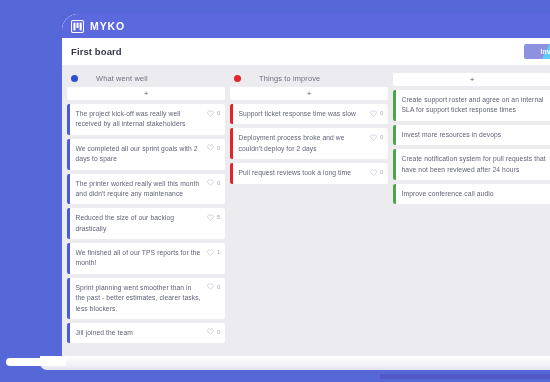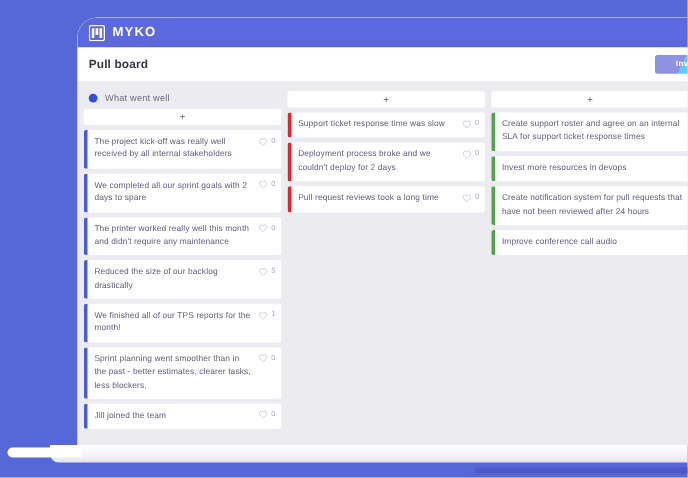--- a/index.html
+++ b/index.html
@@ -152,21 +152,21 @@
     padding-left: 4px;
     flex: none;
   }
   .column-dot {
     width: 7px;
     height: 7px;
     border-radius: 50%;
     flex: none;
   }
   .column-title {
-    margin-left: 6px;
+    margin-left: 18px;
     font-size: 7.4px;
     color: #6b6d80;
     letter-spacing: 0.15px;
     white-space: nowrap;
   }
 
   .add-card-button {
     height: 13px;
     margin: 2px 0 4px 0;
     background: #ffffff;
@@ -250,21 +250,21 @@
       <svg id="logo-mark" viewBox="0 0 13 13">
         <rect x="0.5" y="0.5" width="12" height="12" rx="1.5" fill="none" stroke="#ffffff" stroke-width="1.1"></rect>
         <rect x="2.4" y="2.6" width="2.1" height="7.8" fill="#ffffff"></rect>
         <rect x="5.5" y="2.6" width="2.1" height="5.4" fill="#ffffff"></rect>
         <rect x="8.6" y="2.6" width="2.1" height="7.8" fill="#ffffff"></rect>
       </svg>
       <span id="brand-name">MYKO</span>
     </div>
 
     <div id="board-title-row">
-      <span id="board-title">Pull board</span>
+      <span id="board-title">First board</span>
       <span class="spacer"></span>
       <button id="invite-button">Invite</button>
     </div>
 
     <div id="board-canvas">
         <div class="column">
           <div class="column-header">
             <span class="column-dot" style="background: rgb(47, 79, 214);"></span>
             <span class="column-title">What went well</span>
           </div>
@@ -350,20 +350,24 @@
                   <svg class="heart-icon" viewBox="0 0 12 11">
                     <path d="M6 10.2C6 10.2 0.9 7.1 0.9 3.9 0.9 2.2 2.2 1 3.7 1 4.8 1 5.6 1.7 6 2.4 6.4 1.7 7.2 1 8.3 1 9.8 1 11.1 2.2 11.1 3.9 11.1 7.1 6 10.2 6 10.2Z" fill="none" stroke="#bcbed0" stroke-width="1"></path>
                   </svg>
                   <span class="like-count">0</span>
                 </div>
               </div>
             </div>
           </div>
         </div>
         <div class="column">
+          <div class="column-header">
+            <span class="column-dot" style="background: rgb(227, 36, 43);"></span>
+            <span class="column-title">Things to improve</span>
+          </div>
           <button class="add-card-button">+</button>
           <div class="card-list">
             <div class="card">
               <div class="card-stripe" style="background: rgb(227, 36, 43);"></div>
               <div class="card-body">
                 <div class="card-text">Support ticket response time was slow</div>
                 <div class="card-like">
                   <svg class="heart-icon" viewBox="0 0 12 11">
                     <path d="M6 10.2C6 10.2 0.9 7.1 0.9 3.9 0.9 2.2 2.2 1 3.7 1 4.8 1 5.6 1.7 6 2.4 6.4 1.7 7.2 1 8.3 1 9.8 1 11.1 2.2 11.1 3.9 11.1 7.1 6 10.2 6 10.2Z" fill="none" stroke="#bcbed0" stroke-width="1"></path>
                   </svg>

